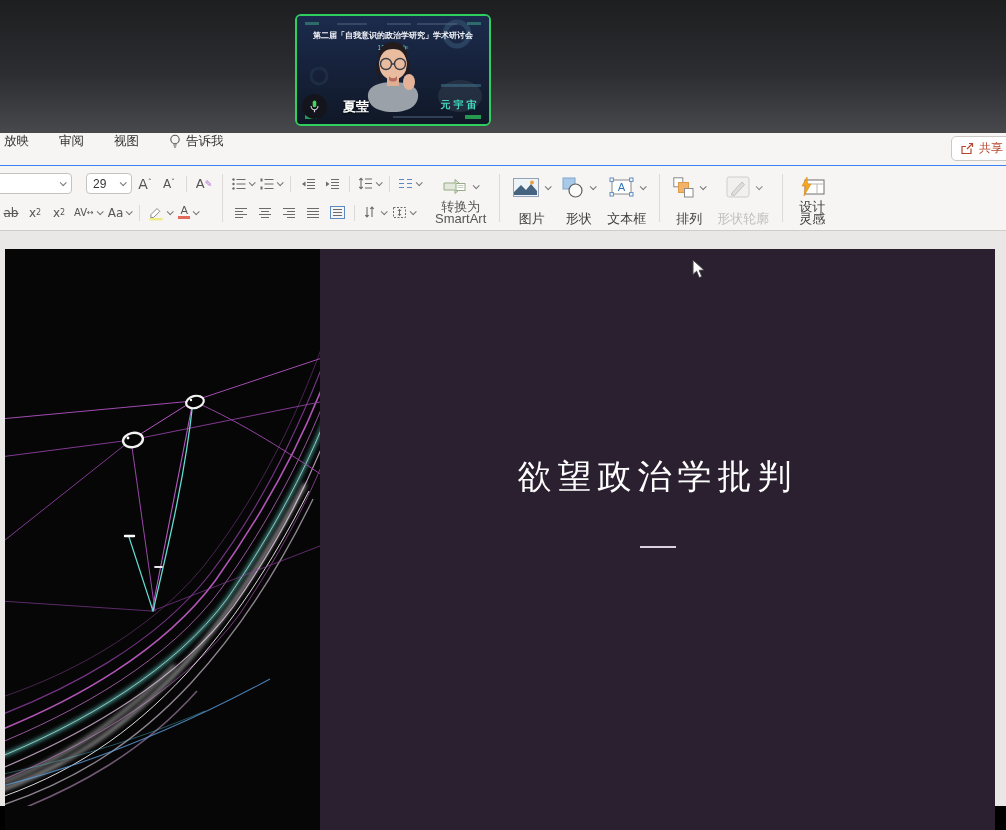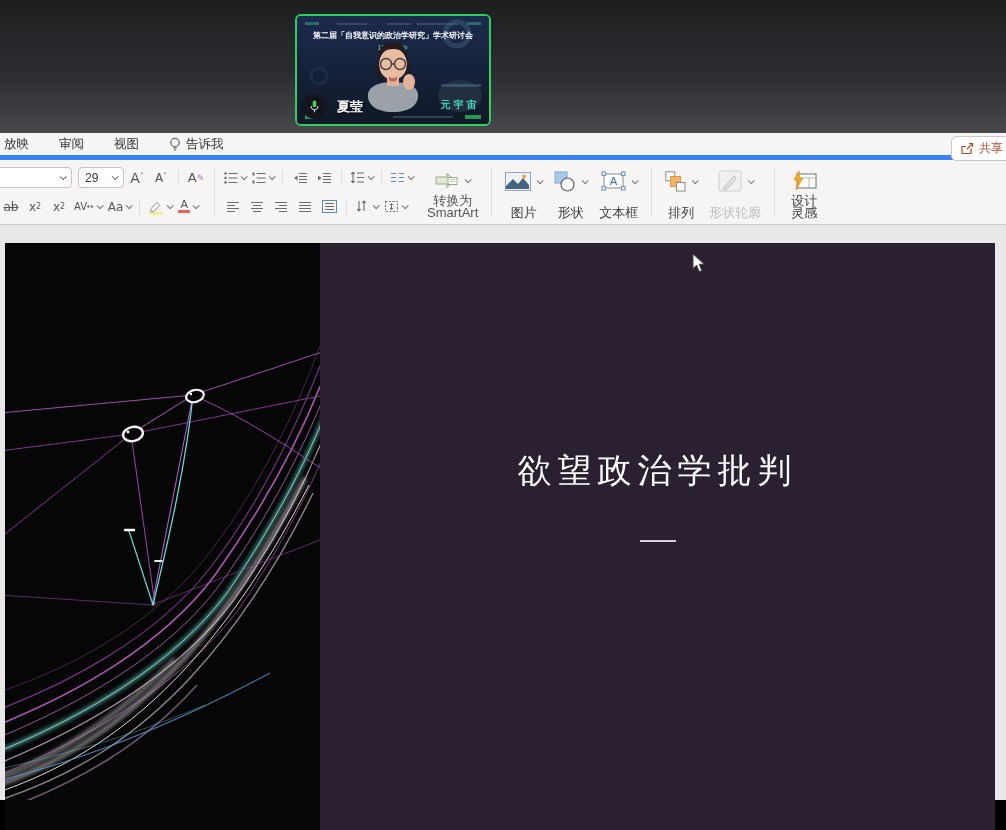--- a/index.html
+++ b/index.html
@@ -6,37 +6,37 @@
   html,body { width:1006px; height:830px; overflow:hidden; background:#000;
               font-family:"Liberation Sans","DejaVu Sans",sans-serif; }
   .screen { position:relative; width:1006px; height:830px; }
 
   
   .video-strip { position:relative; height:133px;
     background:linear-gradient(180deg,#1d1e20 0%,#2b2d30 55%,#47494d 100%); }
   .video-tile { position:absolute; left:295px; top:14px; width:196px; height:112px;
     border:2px solid #2fcf5f; border-radius:6px; overflow:hidden; background:#121b30; }
   .video-tile svg { display:block; }
-  .nameplate { position:absolute; left:5px; bottom:5px; display:flex; align-items:center; gap:10px; }
+  .nameplate { position:absolute; left:5px; bottom:5px; display:flex; align-items:center; gap:16px; }
   .mic-badge { width:25px; height:25px; border-radius:50%; background:#14151c;
     display:flex; align-items:center; justify-content:center; }
   .speaker-name { color:#fff; font-size:13px; font-weight:bold; text-shadow:0 1px 2px rgba(0,0,0,.8); }
 
   
   .titlebar { height:30px; background:#b5492f; border-top:2px solid #151515;
     display:flex; align-items:center; justify-content:center; gap:6px; }
   .titlebar .doc-title { color:#fff; font-size:13px; font-weight:600; }
   .chev { display:inline-block; width:5px; height:5px;
     border-right:1.4px solid #777; border-bottom:1.4px solid #777;
     transform:rotate(45deg) translateY(-1px); margin-left:3px; }
   .chev.white { border-color:#e6c5bb; }
 
   
-  .tabbar { position:relative; height:27px; background:#f6f5f3; border-bottom:5px solid #3b82f6;
-    display:flex; align-items:center; }
+  .tabbar { position:relative; height:33px; background:#f6f5f3; border-bottom:1px solid #3b82f6;
+    display:flex; align-items:flex-start; }
   .tab { font-size:12.5px; color:#333; padding:0 15px; display:flex; align-items:center; gap:5px; cursor:default; }
   .tab:first-child { padding-left:4px; }
   .share-btn { position:absolute; right:-10px; top:3px; display:flex; align-items:center; gap:5px;
     background:#fff; border:1px solid #ccc9c4; border-radius:5px; padding:3px 12px 3px 9px;
     color:#b5492f; font-size:12px; }
 
   
   .ribbon { height:65px; background:#f6f5f3; border-bottom:1px solid #cfcdc9;
     display:flex; align-items:stretch; padding:4px 0 4px 0; }
   .vsep { width:1px; background:#dddbd7; margin:4px 7px; }
@@ -161,21 +161,21 @@
 
   <div class="ribbon">
 
     <div class="rgroup">
       <div class="rcol">
         <div class="rrow">
           <span class="combo" style="width:82px;margin-left:-10px">
             <span></span>
               <span class="chev"></span>
             </span>
-          <span class="combo" style="width:46px;margin-left:4px">
+          <span class="combo" style="width:46px;margin-left:12px">
             <span>29</span>
               <span class="chev"></span>
             </span>
           <span class="ibtn glyph" style="font-size:14px">A<sup style="font-size:8px">ˆ</sup></span>
           <span class="ibtn glyph" style="font-size:12px">A<sup style="font-size:8px">ˇ</sup></span>
           <span class="minisep"></span>
           <span class="ibtn glyph" style="font-size:13px">A<sup style="font-size:9px;color:#b06ad0">✎</sup></span>
         </div>
         <div class="rrow">
           <span class="ibtn glyph" style="text-decoration:line-through;font-size:12px">ab</span>

